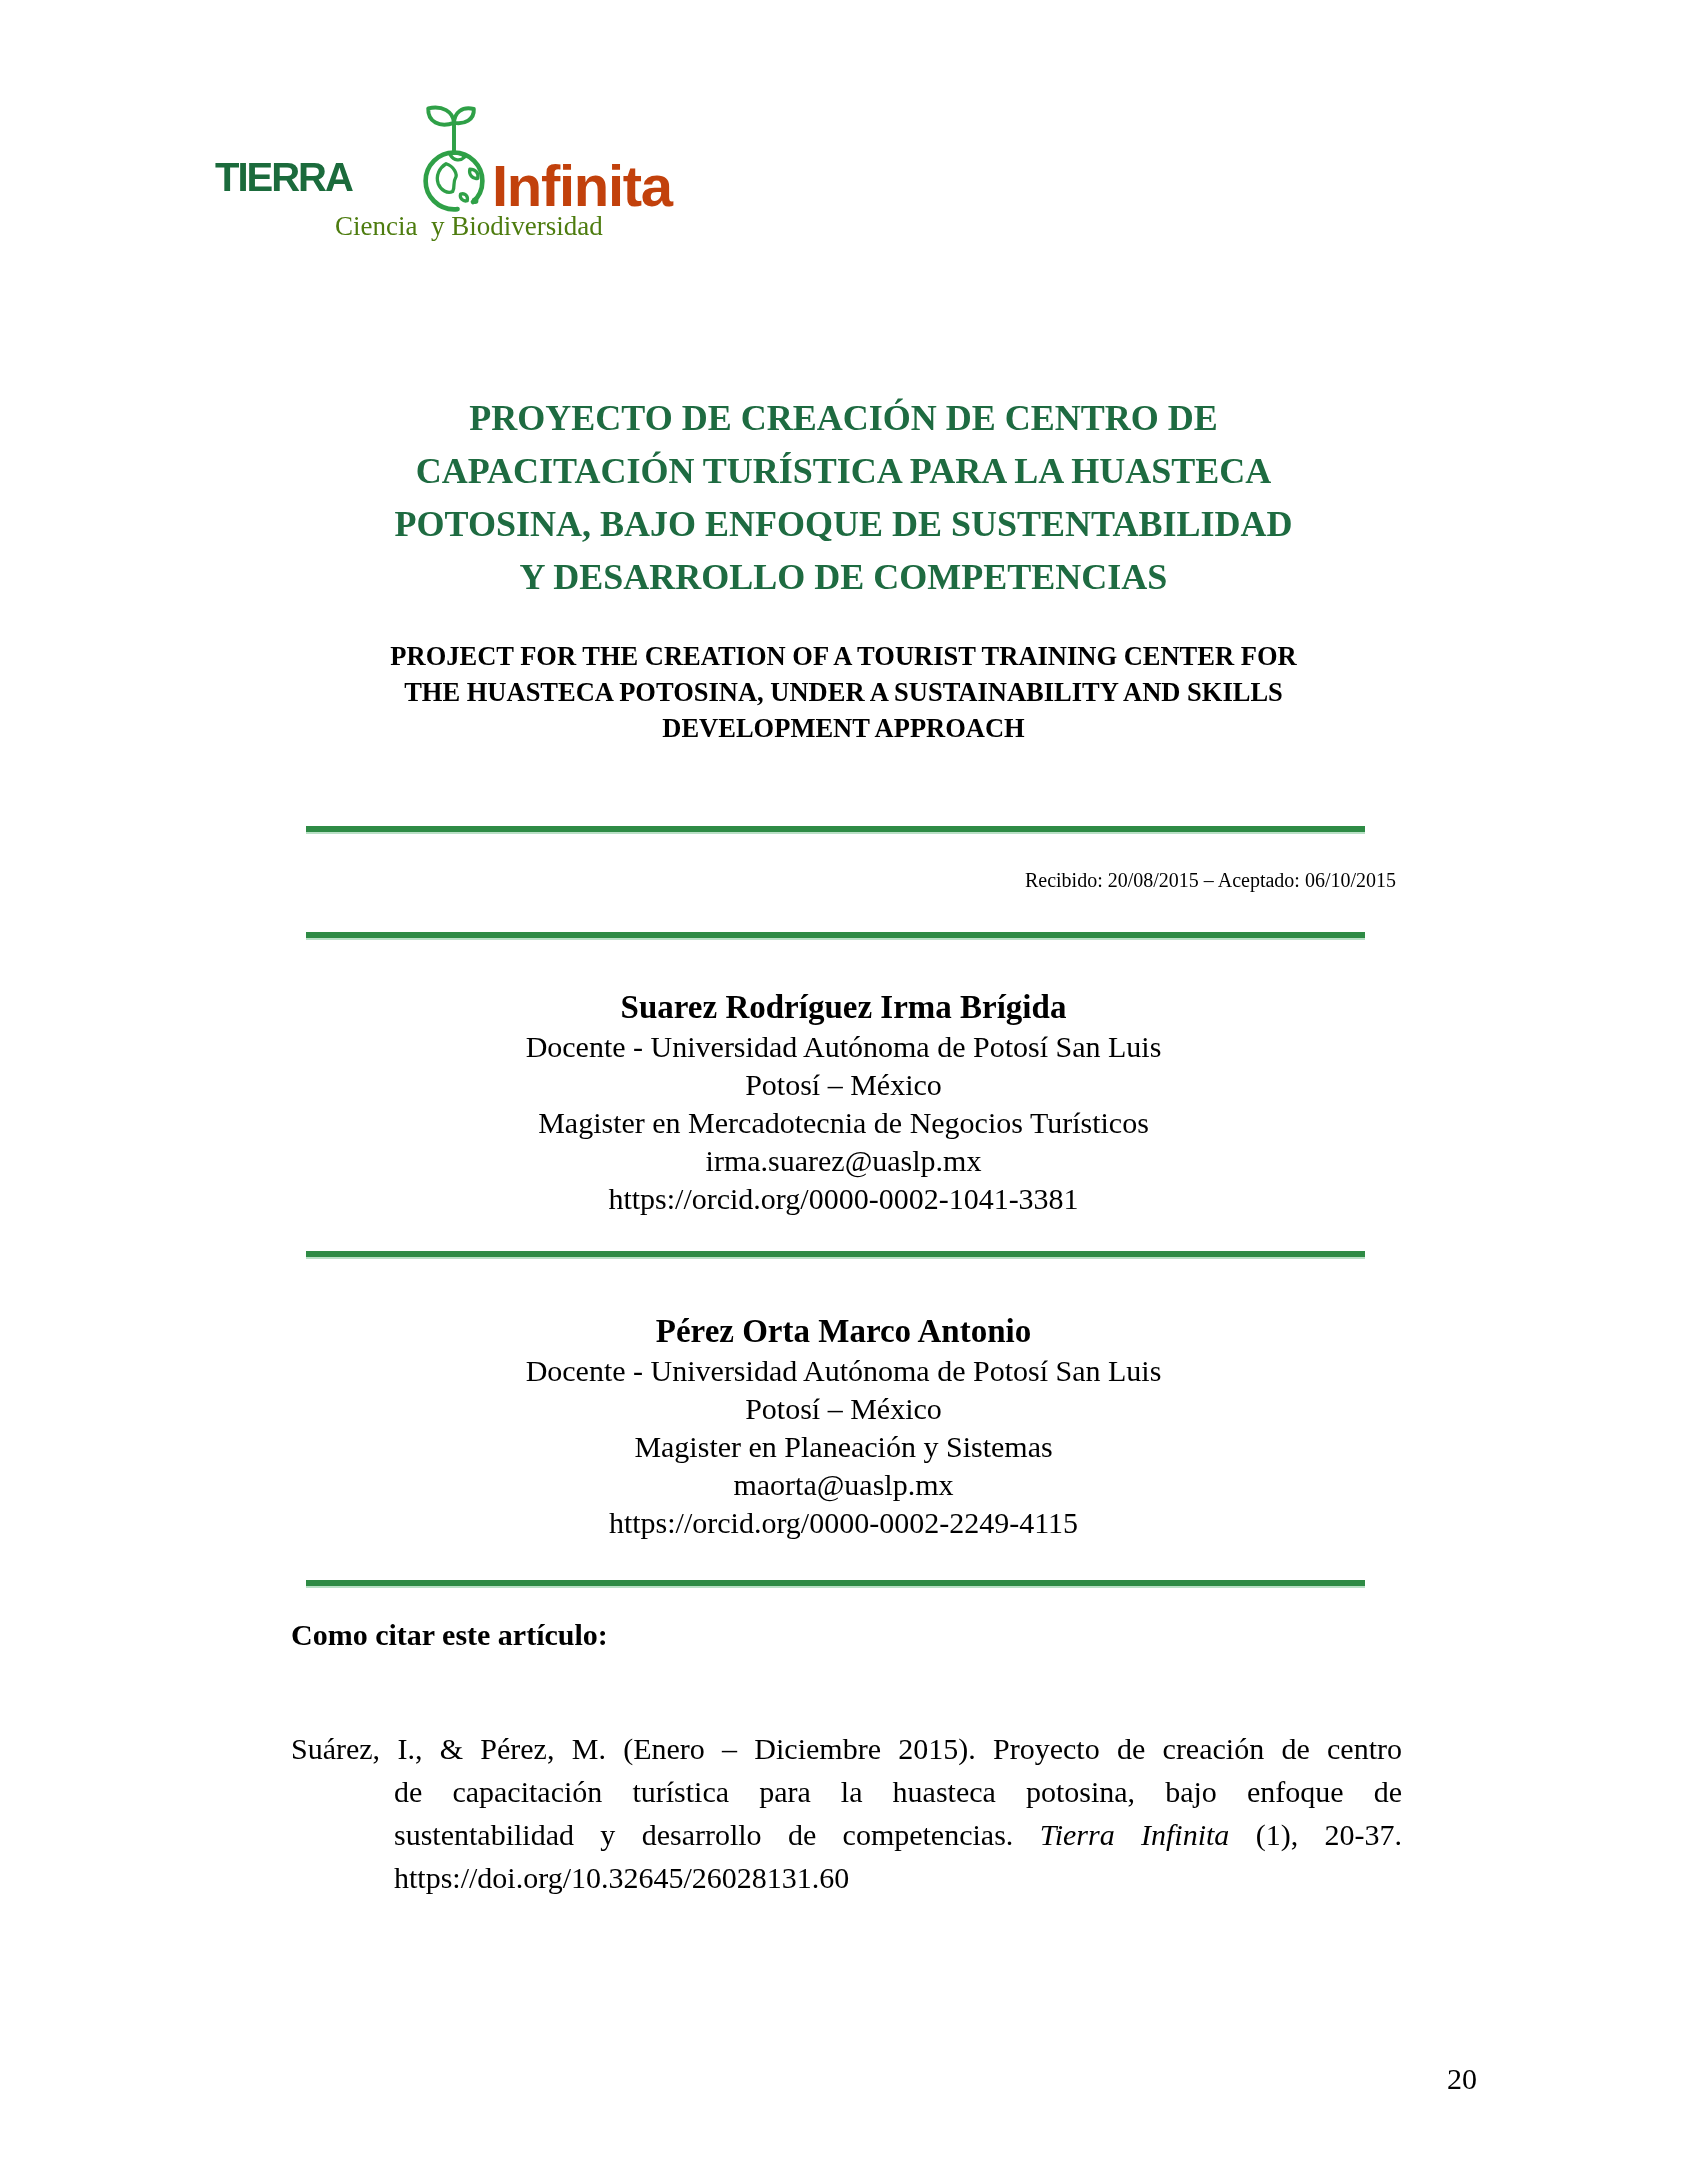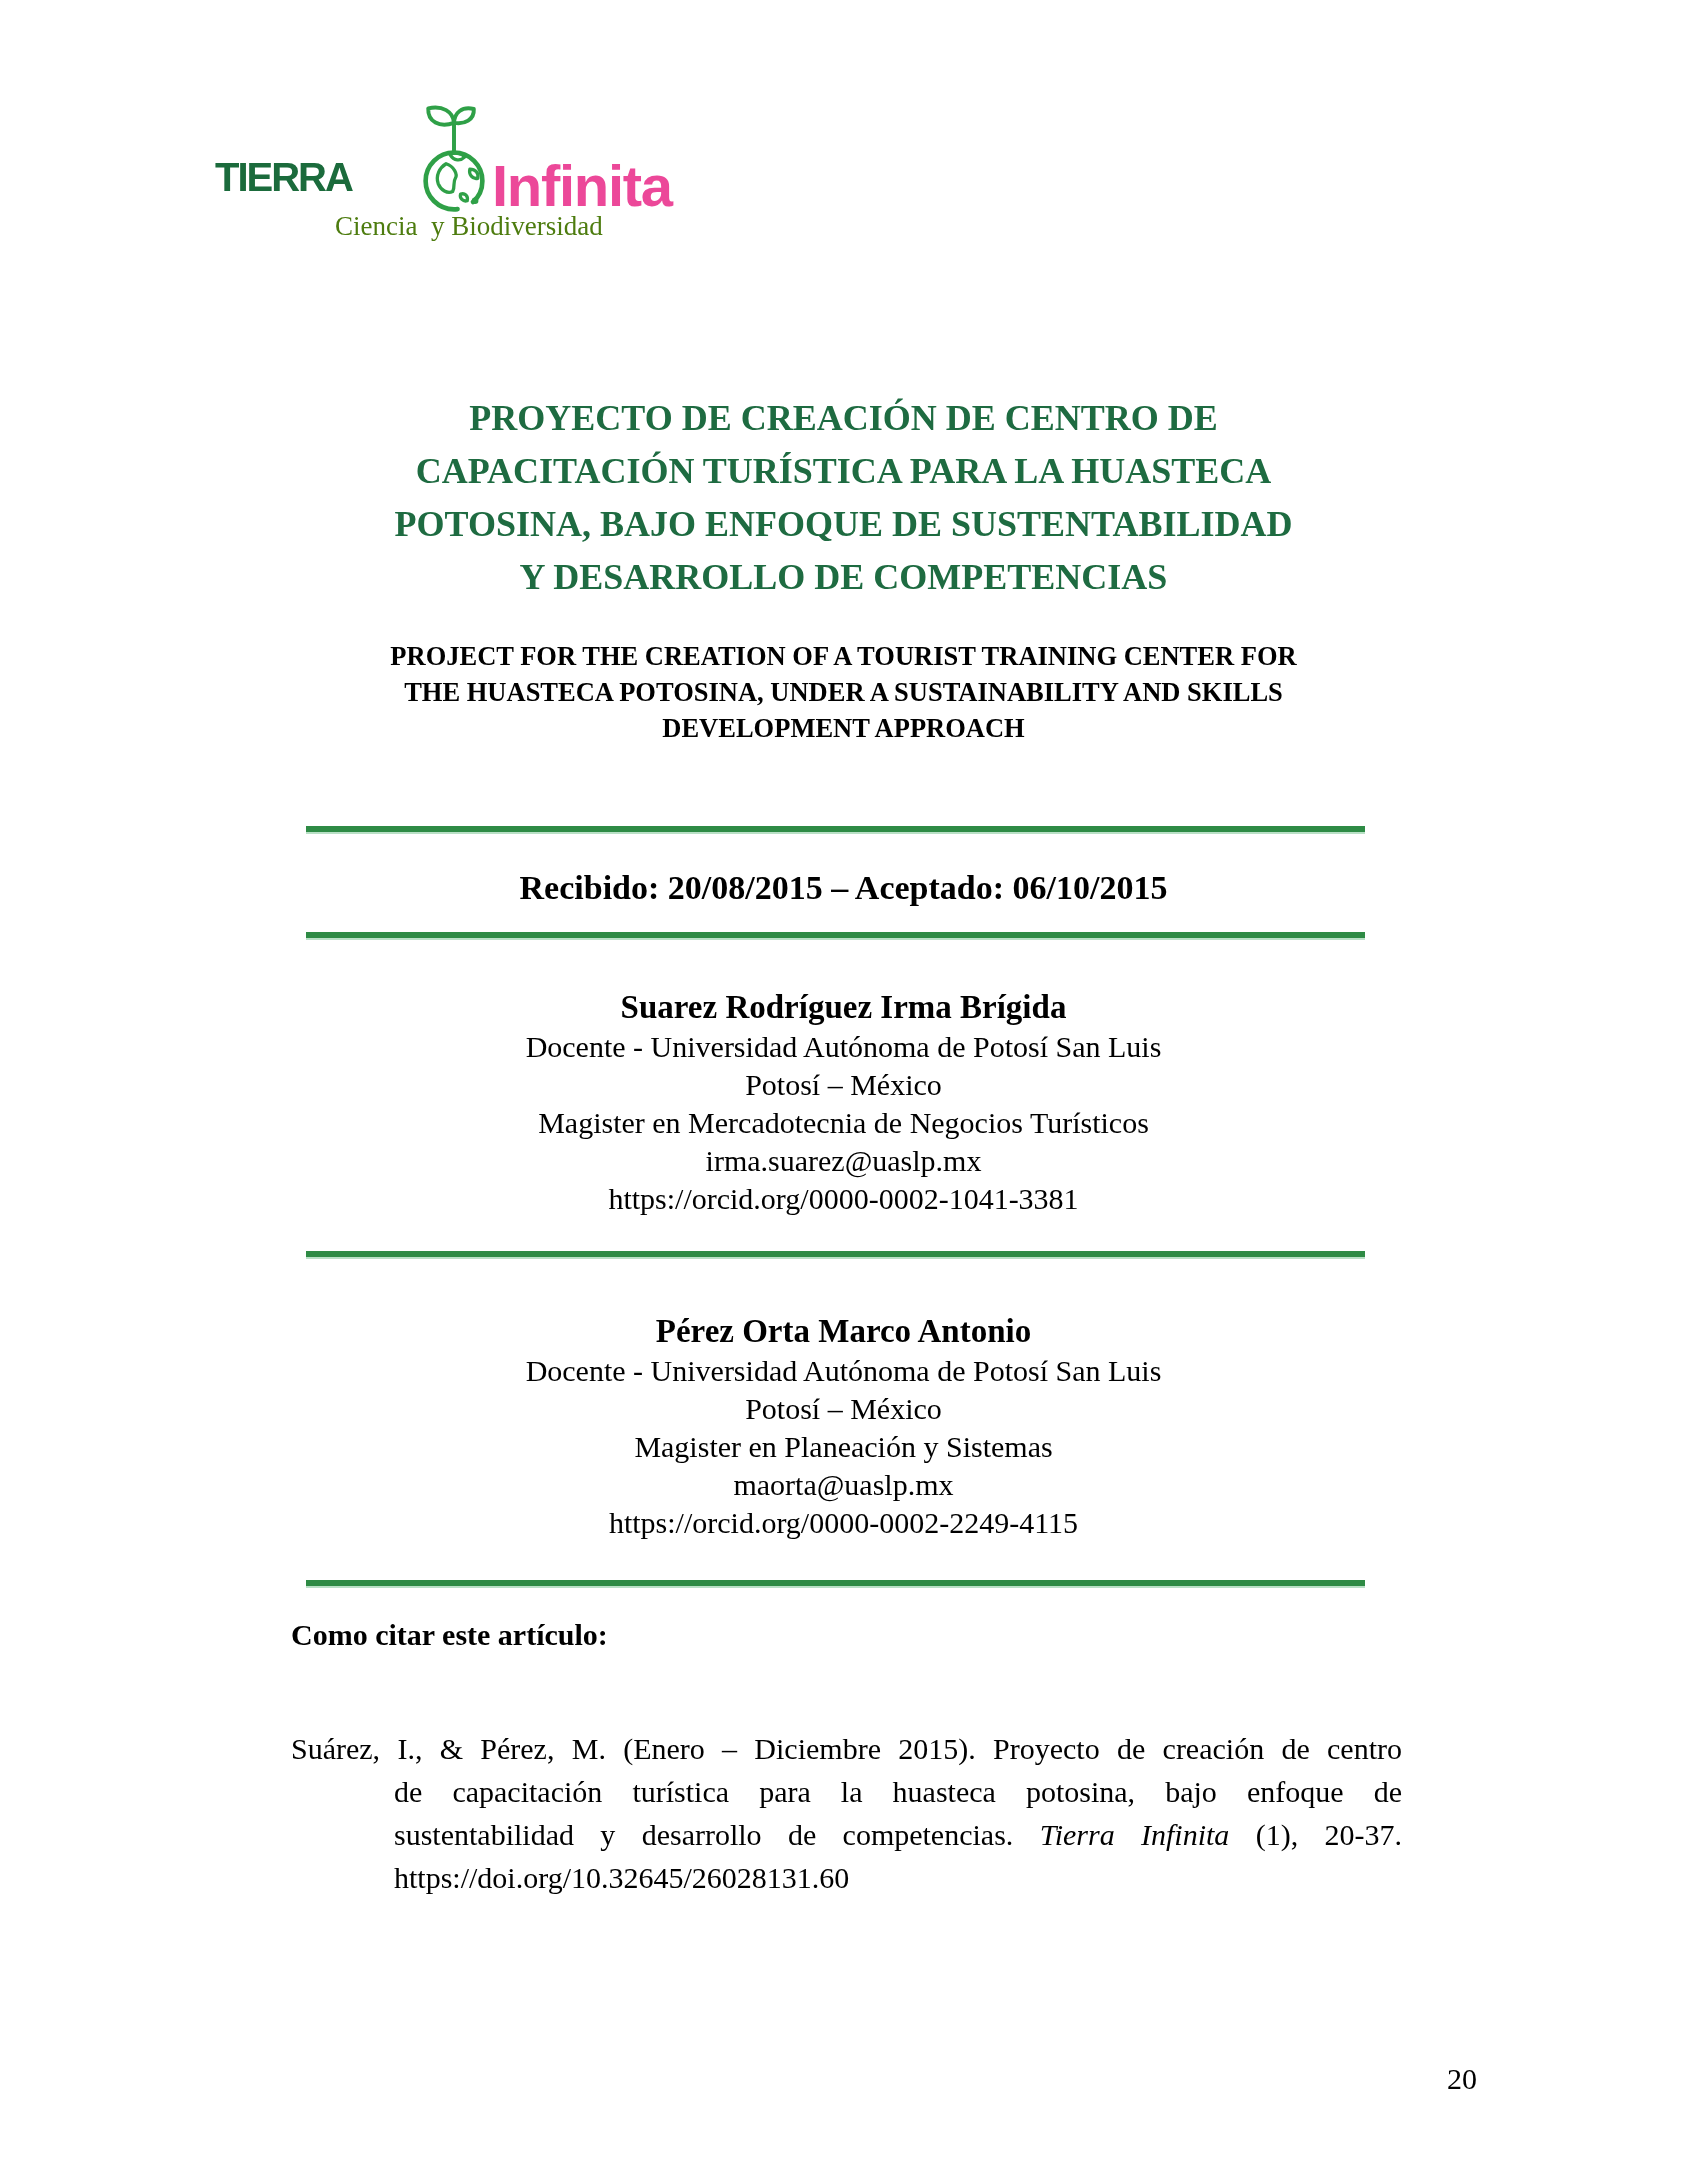--- a/index.html
+++ b/index.html
@@ -32,21 +32,21 @@
   }
   .logo-infinita {
     position: absolute;
     left: 492px;
     top: 157px;
     font-family: "Liberation Sans", sans-serif;
     font-weight: bold;
     font-size: 58px;
     line-height: 1;
     letter-spacing: -1.3px;
-    color: #ec4899;
+    color: #c2410c;
   }
   .logo-icon {
     position: absolute;
     left: 421px;
     top: 103px;
     width: 66px;
     height: 111px;
   }
   .logo-tagline {
     position: absolute;
@@ -95,23 +95,23 @@
   .rule-2 { top: 932px; }
   .rule-3 { top: 1251px; }
   .rule-4 { top: 1580px; }
 
   
   .dates {
     position: absolute;
     left: 291px;
     top: 869px;
     width: 1105px;
-    text-align: center;
-    font-weight: bold;
-    font-size: 34px;
+    text-align: right;
+    font-weight: normal;
+    font-size: 20px;
     line-height: 1.1;
   }
 
   
   .author {
     position: absolute;
     left: 291px;
     width: 1105px;
     text-align: center;
     font-size: 30px;

